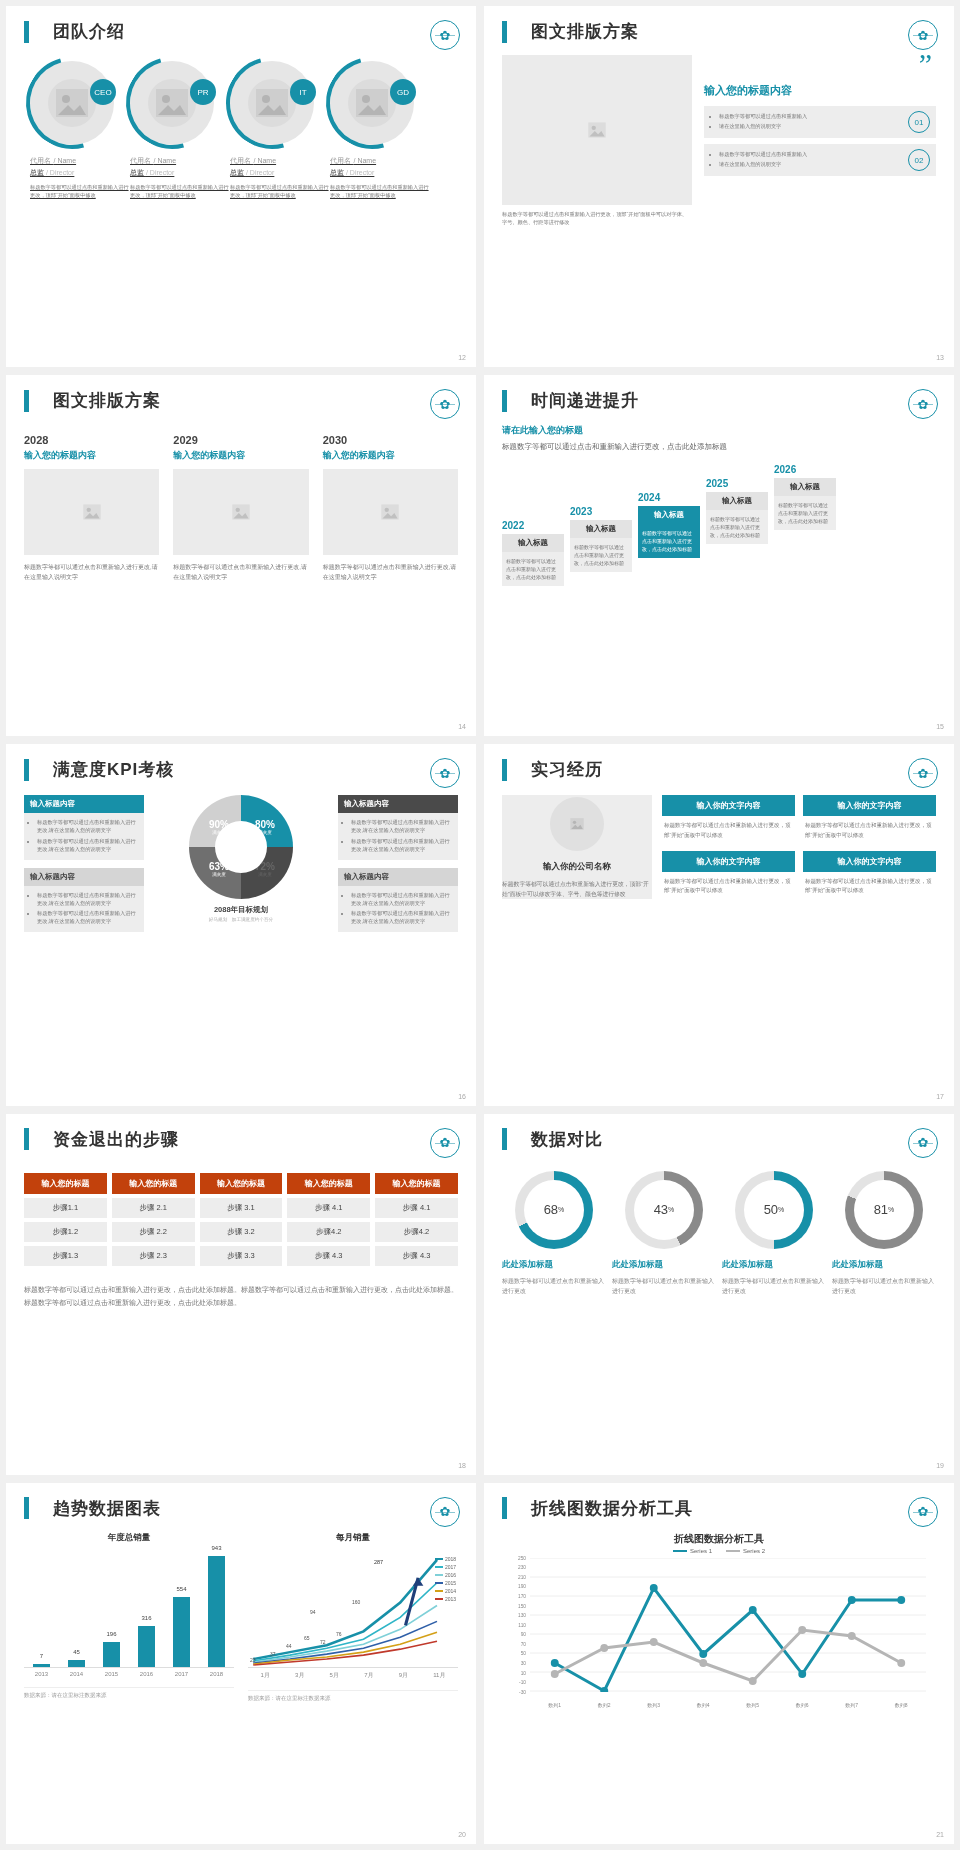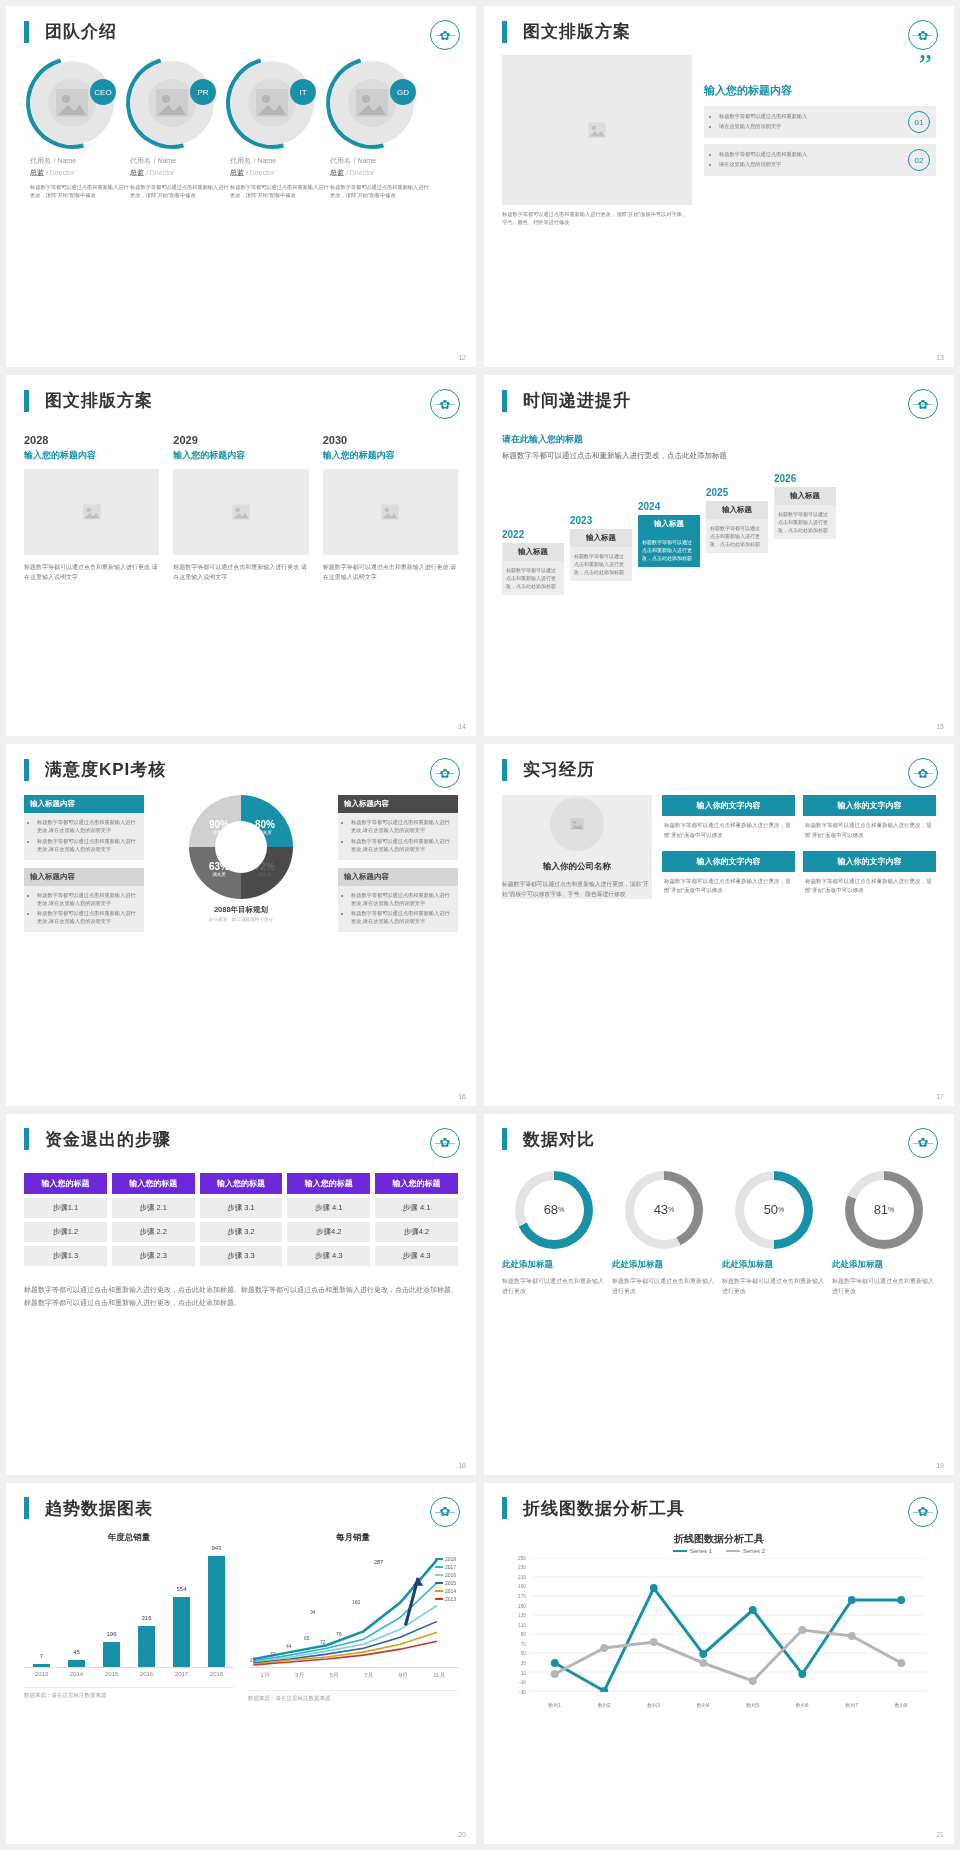--- a/index.html
+++ b/index.html
@@ -23,42 +23,42 @@
     background: #fff;
     position: relative;
     overflow: hidden;
     padding: 14px 18px;
   }
   .slide-num {
     position: absolute; right: 10px; bottom: 6px;
     font-size: 7px; color: #aaa;
   }
   
-  .hdr { display:flex; align-items:center; gap:16px; margin-bottom:6px; }
+  .hdr { display:flex; align-items:center; gap:24px; margin-bottom:6px; }
   .hdr .bar { width:5px; height:22px; background:#1790a8; }
   .hdr .title { font-size:17px; font-weight:bold; color:#333; letter-spacing:1px; }
   .logo {
     position:absolute; right:16px; top:14px;
     width:30px; height:30px; border-radius:50%;
     border:1.5px solid #1790a8; color:#1790a8;
     display:flex; align-items:center; justify-content:center;
     font-size:13px;
   }
   .logo::after{ content:""; position:absolute; left:4px; right:4px; top:50%; height:1px; background:#1790a8; opacity:.5;}
   .bg-teal { background:#1790a8; color:#fff; }
   .ph {
     background:#ebebeb; display:flex; align-items:center; justify-content:center;
     color:#c0c0c0;
   }
   .ph svg { width:26px; height:26px; }
   .tiny { font-size:5.2px; line-height:1.55; color:#777; }
   .tiny2 { font-size:5.8px; line-height:1.6; color:#777; }
 
   
-  .team { display:flex; gap:0; margin-top:18px; padding-left:6px;}
+  .team { display:flex; gap:0; margin-top:18px; padding-left:6px;text-decoration:underline;}
   .member { width:100px; position:relative; }
   .circ-wrap { position:relative; width:84px; height:84px; margin-bottom:10px;}
   .circ-out { position:absolute; inset:0; border-radius:50%; background:#e6e6e6; }
   .circ-arc { position:absolute; inset:-4px; border-radius:50%;
     border:4px solid transparent; border-left-color:#1790a8; border-bottom-color:#1790a8;
     transform:rotate(30deg);}
   .circ-ph { position:absolute; left:18px; top:18px; width:48px; height:48px; border-radius:50%;
      background:#dcdcdc; display:flex;align-items:center;justify-content:center;color:#b4b4b4;}
   .badge { position:absolute; right:-2px; top:18px; width:26px; height:26px; border-radius:50%;
     background:#1790a8; color:#fff; font-size:8px; display:flex; align-items:center; justify-content:center;}
@@ -80,21 +80,21 @@
 
   
   .s14 { display:flex; gap:14px; margin-top:22px; }
   .s14 .col { flex:1; }
   .s14 .yr { font-size:11px; font-weight:bold; color:#444; }
   .s14 .sub { font-size:9px; font-weight:bold; color:#1790a8; margin:3px 0 7px;}
   .s14 .ph { height:86px; }
   .s14 .txt { font-size:6px; line-height:1.7; color:#777; margin-top:7px;}
 
   
-  .s15-lead { margin-top:21px; }
+  .s15-lead { margin-top:12px; }
   .s15-lead .t { font-size:9px; font-weight:bold; color:#1790a8; margin-bottom:4px;}
   .s15-lead .d { font-size:7.5px; color:#666; line-height:1.7;}
   .s15-steps { display:flex; align-items:flex-end; gap:6px; margin-top:10px;}
   .step { width:62px; }
   .step .y { font-size:10px; font-weight:bold; color:#1790a8; margin-bottom:3px;}
   .step .hd { font-size:7.5px; font-weight:bold; padding:4px 3px; text-align:center;}
   .step .bd { font-size:5px; line-height:1.6; padding:5px 4px; background:#ededed; color:#777;}
   .step.dark .hd { background:#1790a8; color:#fff;}
   .step.dark .bd { background:#1790a8; color:#fff;}
   .step.light .hd { background:#e3e3e3; color:#333;}
@@ -123,21 +123,21 @@
   .s17-left .circ { width:54px; height:54px; border-radius:50%; background:#e0e0e0; margin:2px auto 10px;
      display:flex;align-items:center;justify-content:center;color:#b5b5b5;}
   .s17-left .t { font-size:8.5px; font-weight:bold; text-align:center; margin-bottom:7px; color:#333;}
   .s17-right { flex:1; display:grid; grid-template-columns:1fr 1fr; gap:7px 8px;}
   .s17-card .hd { background:#1790a8; color:#fff; font-size:8px; font-weight:bold; text-align:center; padding:5px 2px;}
   .s17-card .bd { font-size:5.5px; color:#777; line-height:1.7; padding:5px 2px 0;}
 
   
   .s18-tbl { margin-top:22px; display:flex; gap:5px;}
   .s18-col { flex:1; }
-  .s18-col .h { background:#6d28d9; color:#fff; font-size:8px; font-weight:bold; text-align:center; padding:5px 0; margin-bottom:4px;}
+  .s18-col .h { background:#c2410c; color:#fff; font-size:8px; font-weight:bold; text-align:center; padding:5px 0; margin-bottom:4px;}
   .s18-col .c { background:#ededed; font-size:7.5px; text-align:center; padding:5px 0; margin-bottom:4px; color:#444;}
   .s18-note { font-size:7px; color:#777; line-height:1.85; margin-top:14px;}
 
   
   .s19 { display:flex; gap:6px; margin-top:20px;}
   .s19 .col { flex:1; }
   .ring { width:78px; height:78px; border-radius:50%; position:relative; margin:0 auto 10px;}
   .ring::after{ content:""; position:absolute; inset:9px; border-radius:50%; background:#fff;}
   .ring .v { position:absolute; inset:0; display:flex;align-items:center;justify-content:center;
      font-size:13px; color:#444; z-index:2;}

